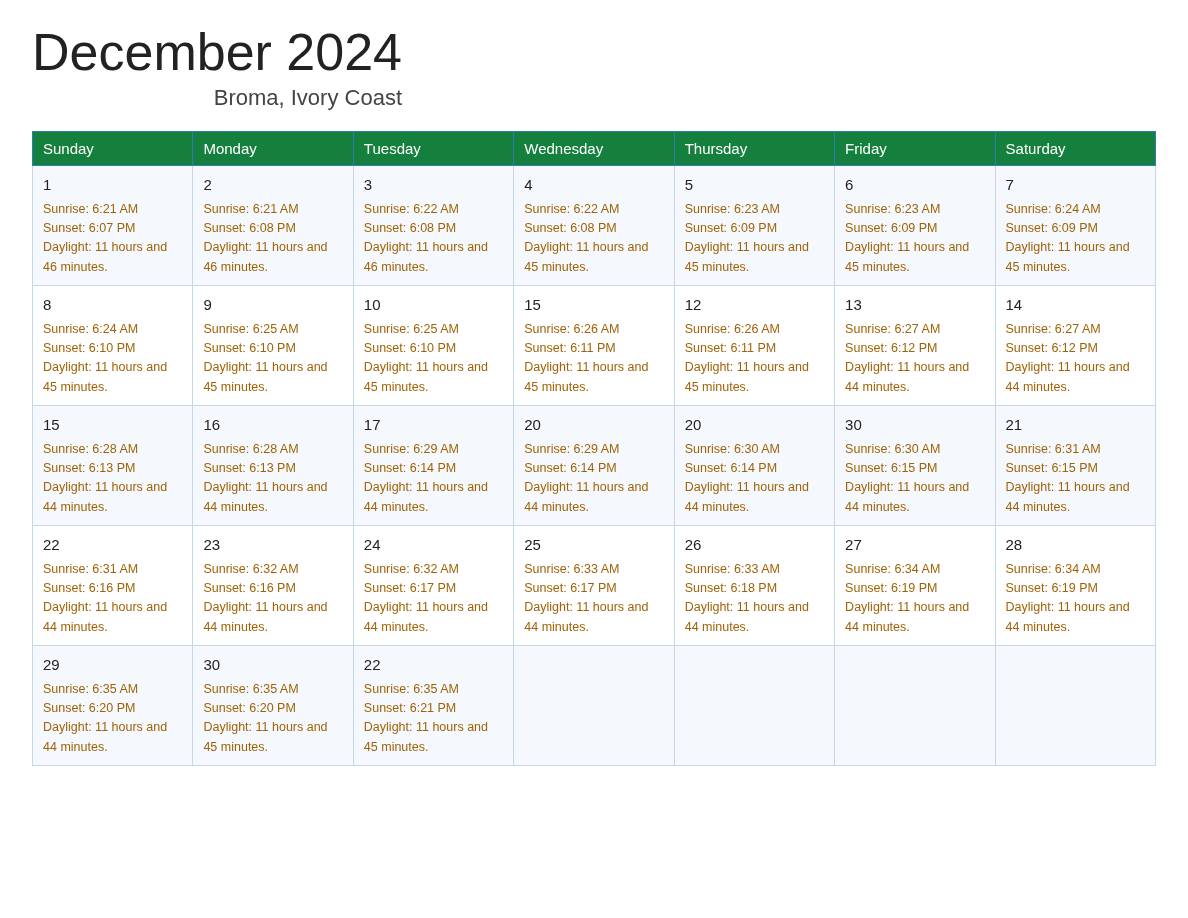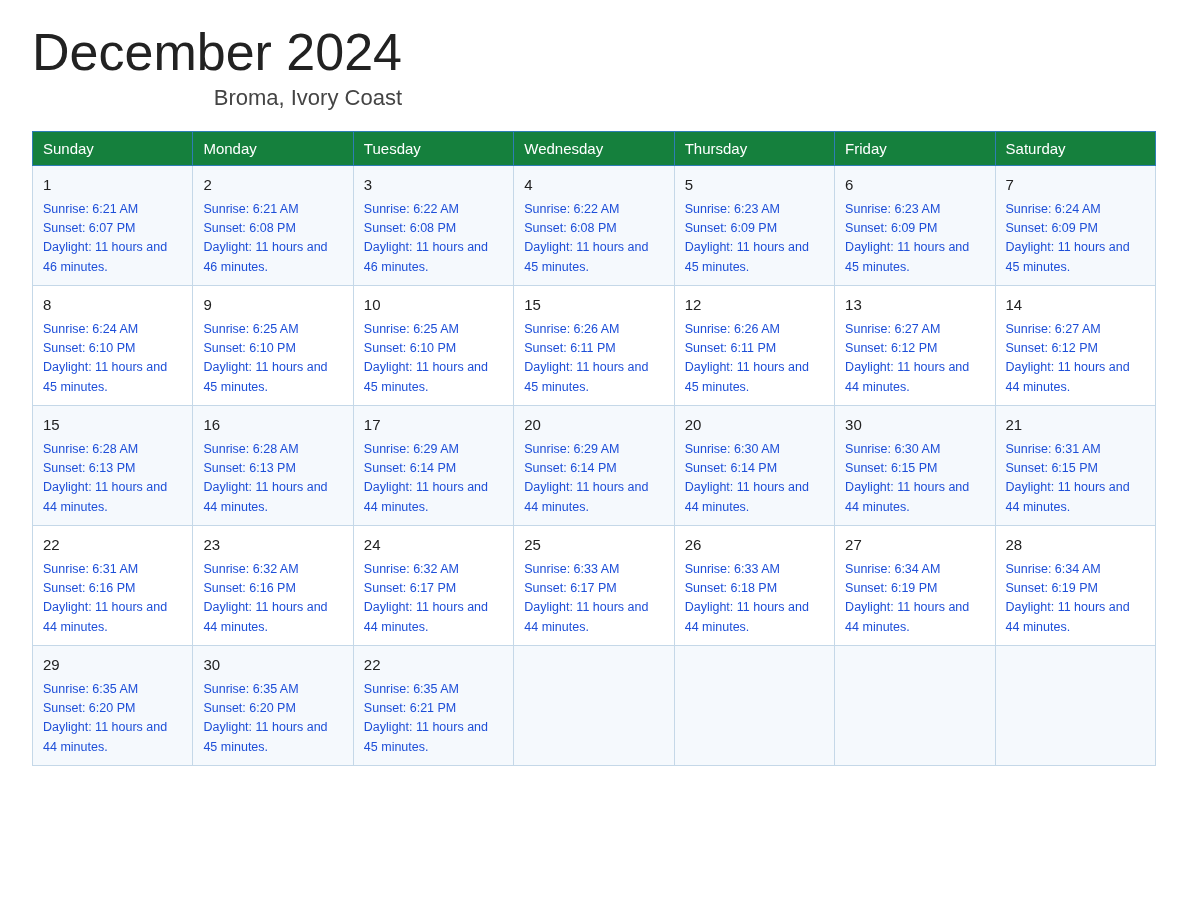--- a/index.html
+++ b/index.html
@@ -55,21 +55,21 @@
     }
     tbody tr td .day-number {
       font-size: 15px;
       font-weight: normal;
       color: #222;
       display: block;
       margin-bottom: 3px;
     }
     tbody tr td .day-info {
       font-size: 12.5px;
-      color: #1d4ed8;
+      color: #a16207;
       line-height: 1.55;
     }
     tbody tr:nth-child(odd) td {
       background-color: #f5f9fd;
     }
     tbody tr:nth-child(even) td {
       background-color: #ffffff;
     }
     .logo-container {
       display: flex;

